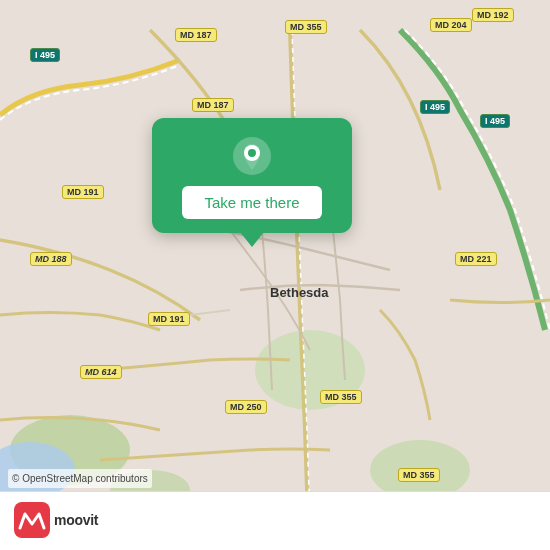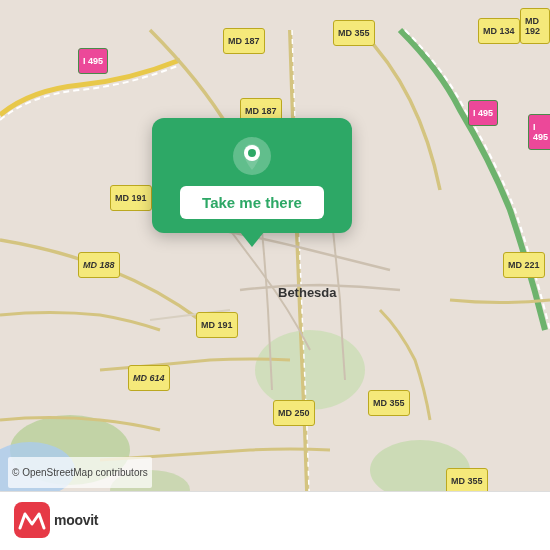--- a/index.html
+++ b/index.html
@@ -74,21 +74,21 @@
     }
 
     
     #attribution {
       position: absolute;
       bottom: 62px;
       left: 8px;
       font-size: 10px;
       color: #444;
       background: rgba(255,255,255,0.7);
-      padding: 10px 4px;
+      padding: 4px 4px;
       border-radius: 2px;
       z-index: 5;
     }
 
     
     #popup-card {
       position: absolute;
       top: 118px;
       left: 152px;
       width: 200px;
@@ -121,53 +121,51 @@
       margin-bottom: 10px;
     }
 
     #take-me-there-btn {
       background: white;
       color: #2da866;
       border: none;
       border-radius: 6px;
       padding: 8px 22px;
       font-size: 15px;
-      font-weight: 700;
+      font-weight: 400;
       cursor: pointer;
       white-space: nowrap;
     }
 
     
     .road-label {
       position: absolute;
       font-size: 9px;
       font-weight: bold;
       color: #333;
       background: #f5e97a;
       border: 1px solid #bba820;
       border-radius: 3px;
-      padding: 7px 4px;
+      padding: 1px 4px;
       z-index: 4;
-      margin-left: 48px;
     }
     .road-label.green {
-      background: #ec4899;
+      background: #0f766e;
       color: white;
       border-color: #4a8a4a;
     }
 
     #bethesda-label {
       position: absolute;
       top: 285px;
       left: 270px;
       font-size: 13px;
       font-weight: 600;
       color: #333;
       z-index: 4;
-      margin-left: 8px;
     }
   </style>
 </head>
 <body>
 
 <div id="map-container">
 
   <svg id="map-svg" viewBox="0 0 550 490" xmlns="http://www.w3.org/2000/svg">
 
     <rect width="550" height="490" fill="#e8e0d8"></rect>
@@ -210,21 +208,21 @@
     <path d="M 330 170 Q 335 220 340 270 Q 342 310 345 350" stroke="#ccc0b0" stroke-width="2" fill="none"></path>
     <path d="M 200 160 Q 230 200 260 240 Q 290 280 310 320" stroke="#ccc0b0" stroke-width="2" fill="none"></path>
 
     <path d="M 150 290 Q 190 285 230 280" stroke="#d8cfc0" stroke-width="2" fill="none"></path>
     <path d="M 380 280 Q 400 300 415 330 Q 425 360 430 390" stroke="#d4c480" stroke-width="3" fill="none"></path>
   </svg>
 
   <div class="road-label" style="top:8px; left:472px;">MD 192</div>
   <div class="road-label" style="top:28px; left:175px;">MD 187</div>
   <div class="road-label" style="top:20px; left:285px;">MD 355</div>
-  <div class="road-label" style="top:18px; left:430px;">MD 134</div>
+  <div class="road-label" style="top:18px; left:430px;">MD 204</div>
   <div class="road-label green" style="top:48px; left:30px;">I 495</div>
   <div class="road-label green" style="top:100px; left:420px;">I 495</div>
   <div class="road-label green" style="top:114px; left:480px;">I 495</div>
   <div class="road-label" style="top:98px; left:192px;">MD 187</div>
   <div class="road-label" style="top:185px; left:62px;">MD 191</div>
   <div class="road-label" style="top:252px; left:30px;font-style:italic;">MD 188</div>
   <div class="road-label" style="top:312px; left:148px;">MD 191</div>
   <div class="road-label" style="top:252px; left:455px;">MD 221</div>
   <div class="road-label" style="top:365px; left:80px;font-style:italic;">MD 614</div>
   <div class="road-label" style="top:400px; left:225px;">MD 250</div>

